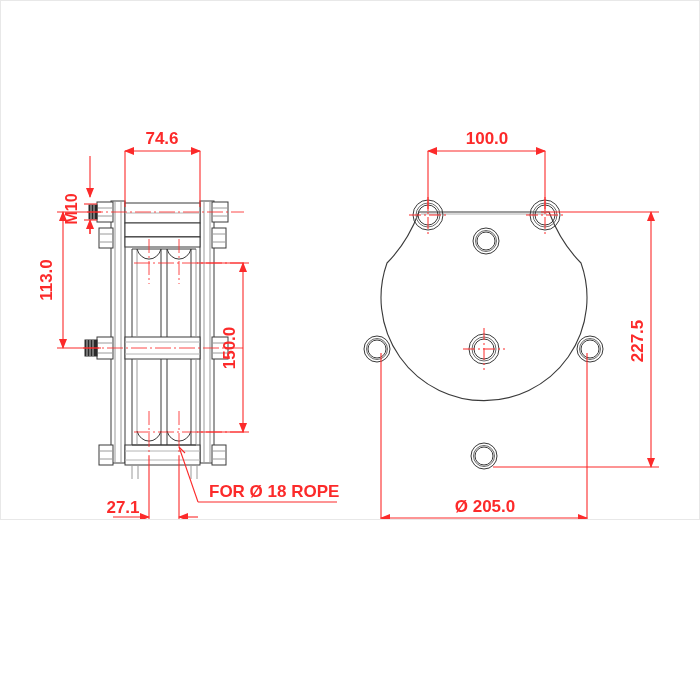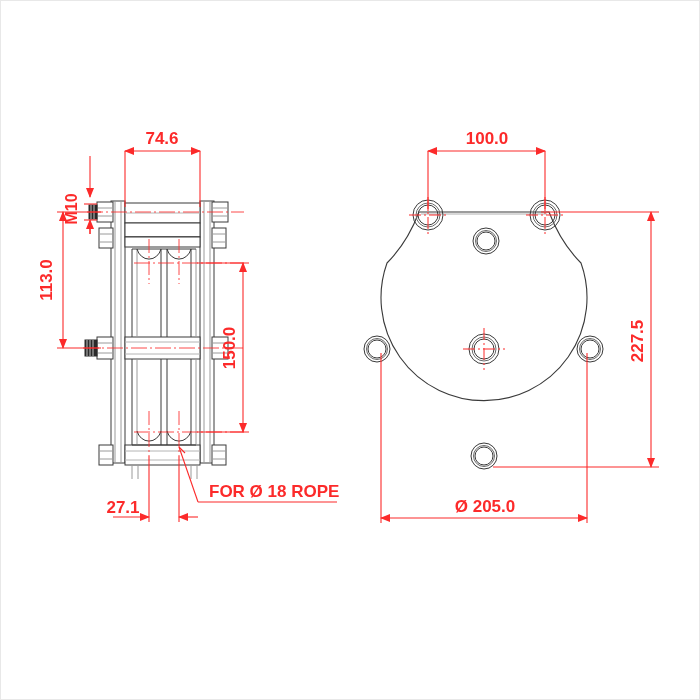--- a/index.html
+++ b/index.html
@@ -3,21 +3,21 @@
 <meta charset="utf-8">
 <style>
   html, body {
     margin: 0;
     padding: 0;
     background: #ffffff;
   }
   #sheet {
     position: relative;
     width: 700px;
-    height: 700px;
+    height: 520px;
     background: #ffffff;
     border: 1px solid #e8e8e8;
     box-sizing: border-box;
     overflow: hidden;
     font-family: "Liberation Sans", sans-serif;
   }
   #sheet svg {
     position: absolute;
     left: 0;
     top: 0;

